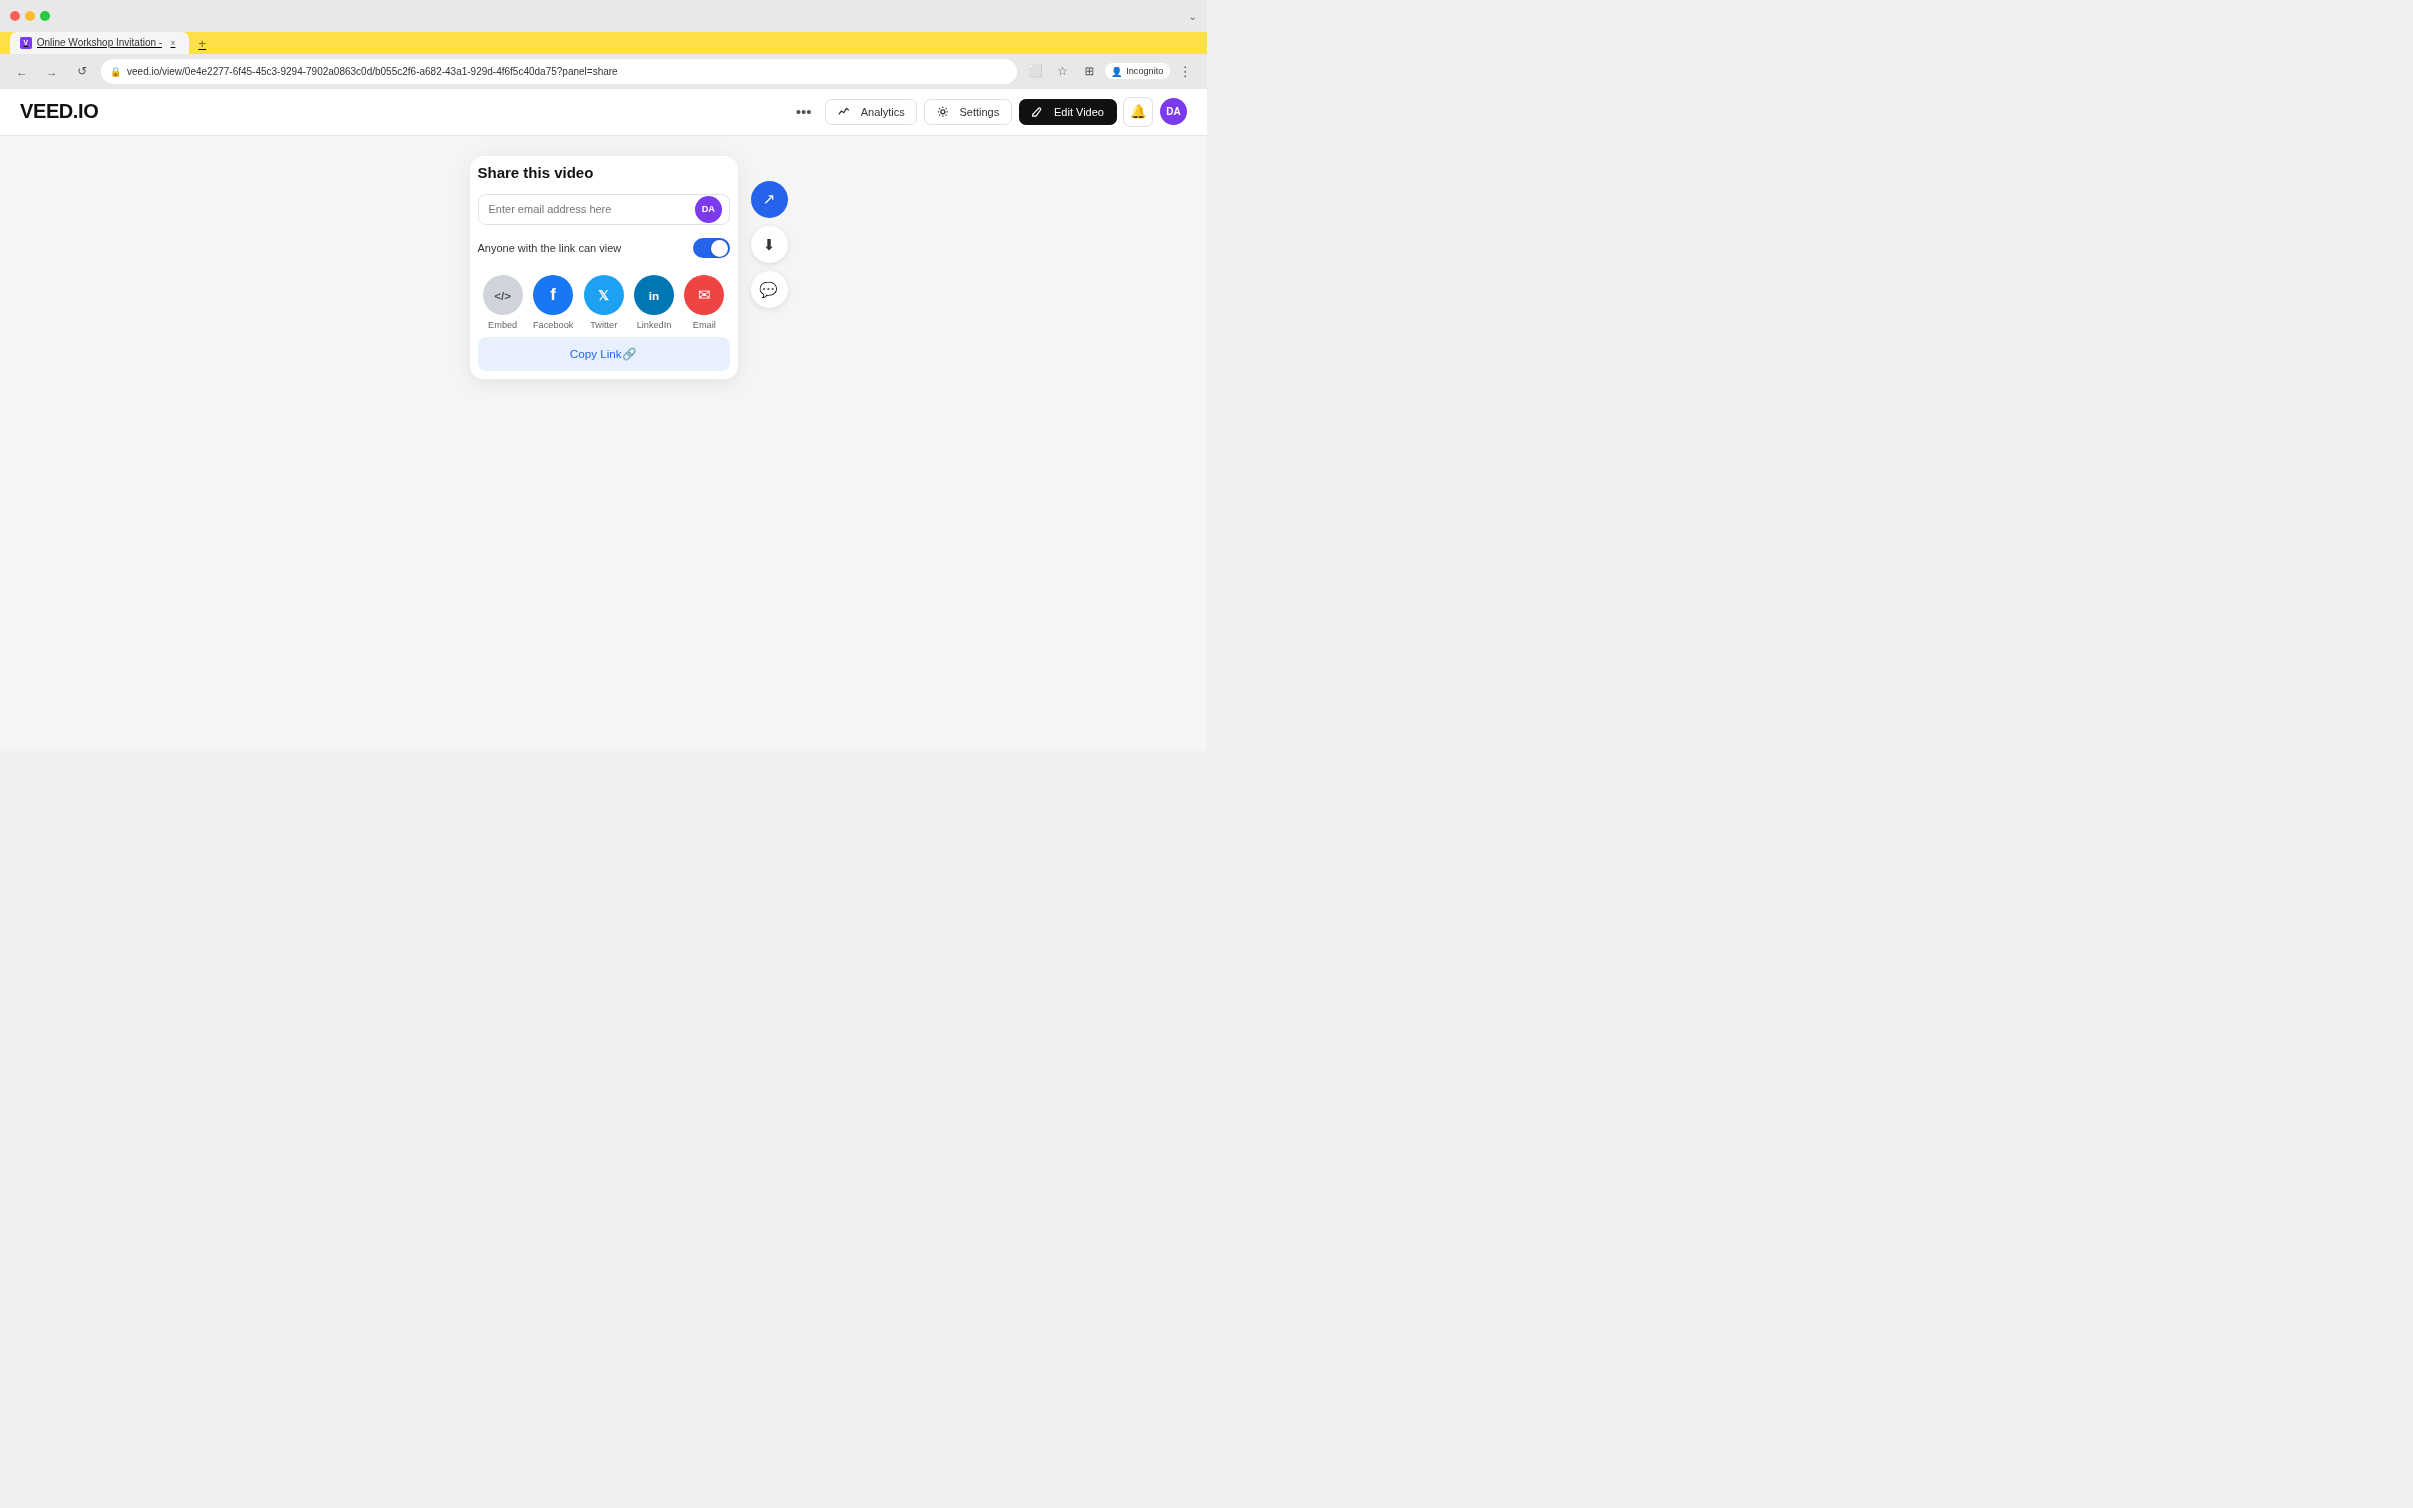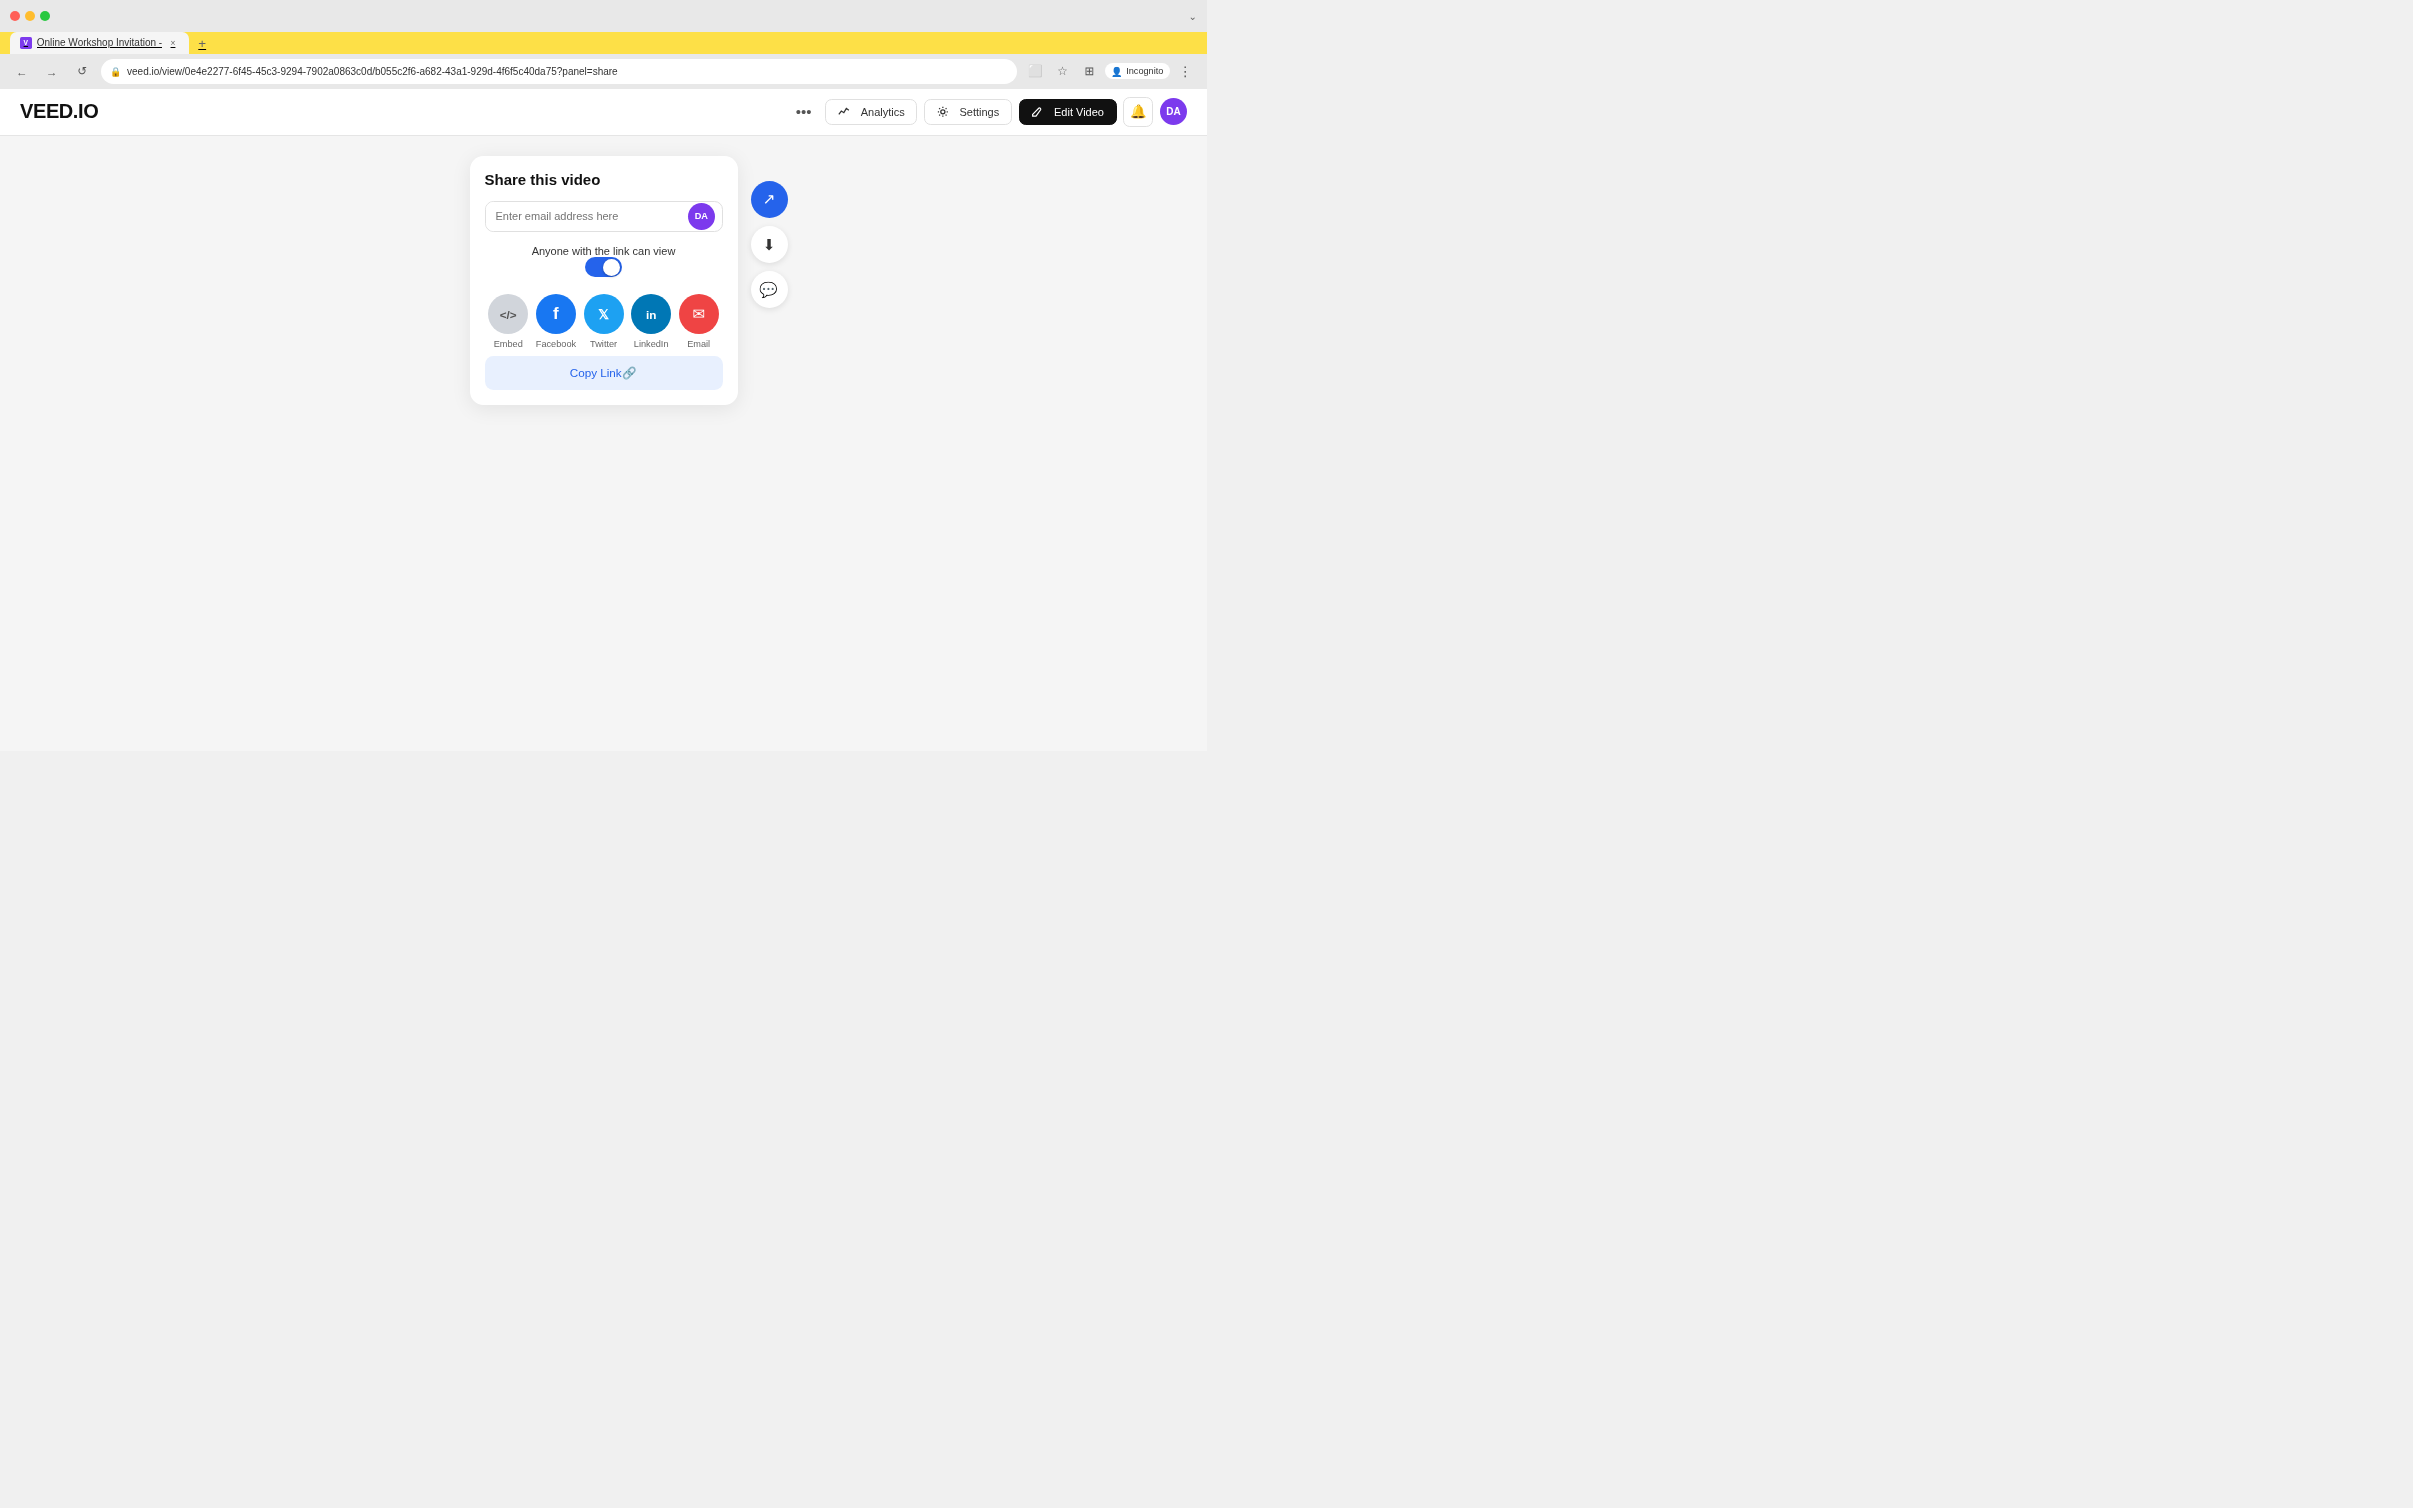--- a/index.html
+++ b/index.html
@@ -351,21 +351,21 @@
     .video-progress-fill {
       height: 100%;
       background: white;
       width: 16%;
     }
 
     
     .share-panel {
       background: white;
       border-radius: 13.4px;
-      padding: 15px;
+      padding: 8px;
       width: 268px;
       box-shadow: 0 3.4px 20px rgba(0,0,0,0.08);
       flex-shrink: 0;
     }
 
     .share-title {
       font-size: 15px;
       font-weight: 700;
       color: #111;
       margin-bottom: 13.4px;
@@ -402,21 +402,20 @@
       font-size: 9.2px;
       font-weight: 700;
       margin-right: 6.7px;
     }
 
     .link-toggle-row {
       display: flex;
       align-items: center;
       justify-content: space-between;
       margin-bottom: 17px;
-      flex-direction: column;
     }
 
     .link-toggle-label {
       font-size: 11px;
       color: #333;
     }
 
     .toggle {
       width: 37px;
       height: 20px;

